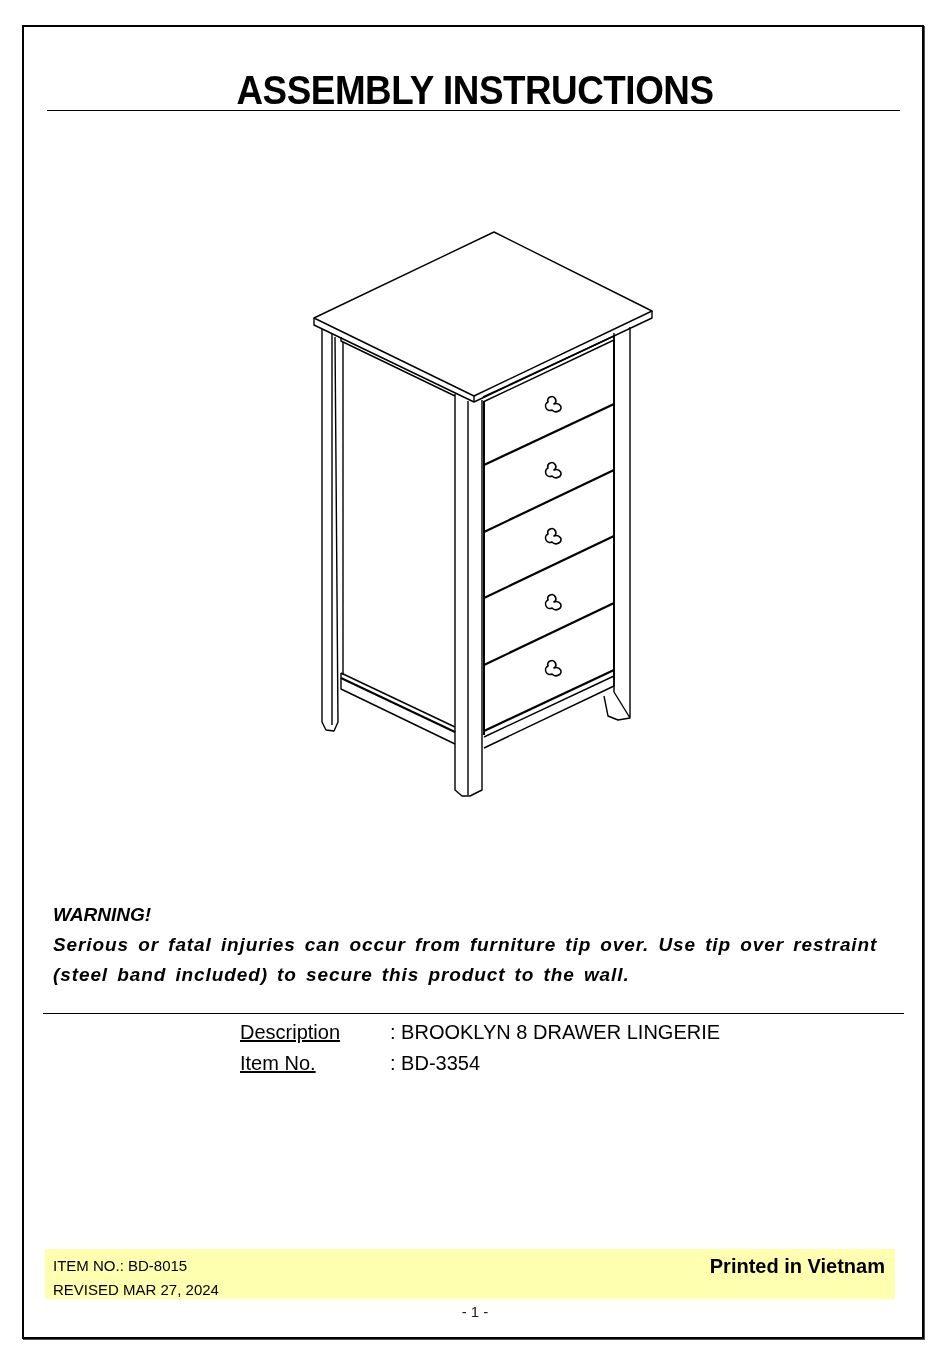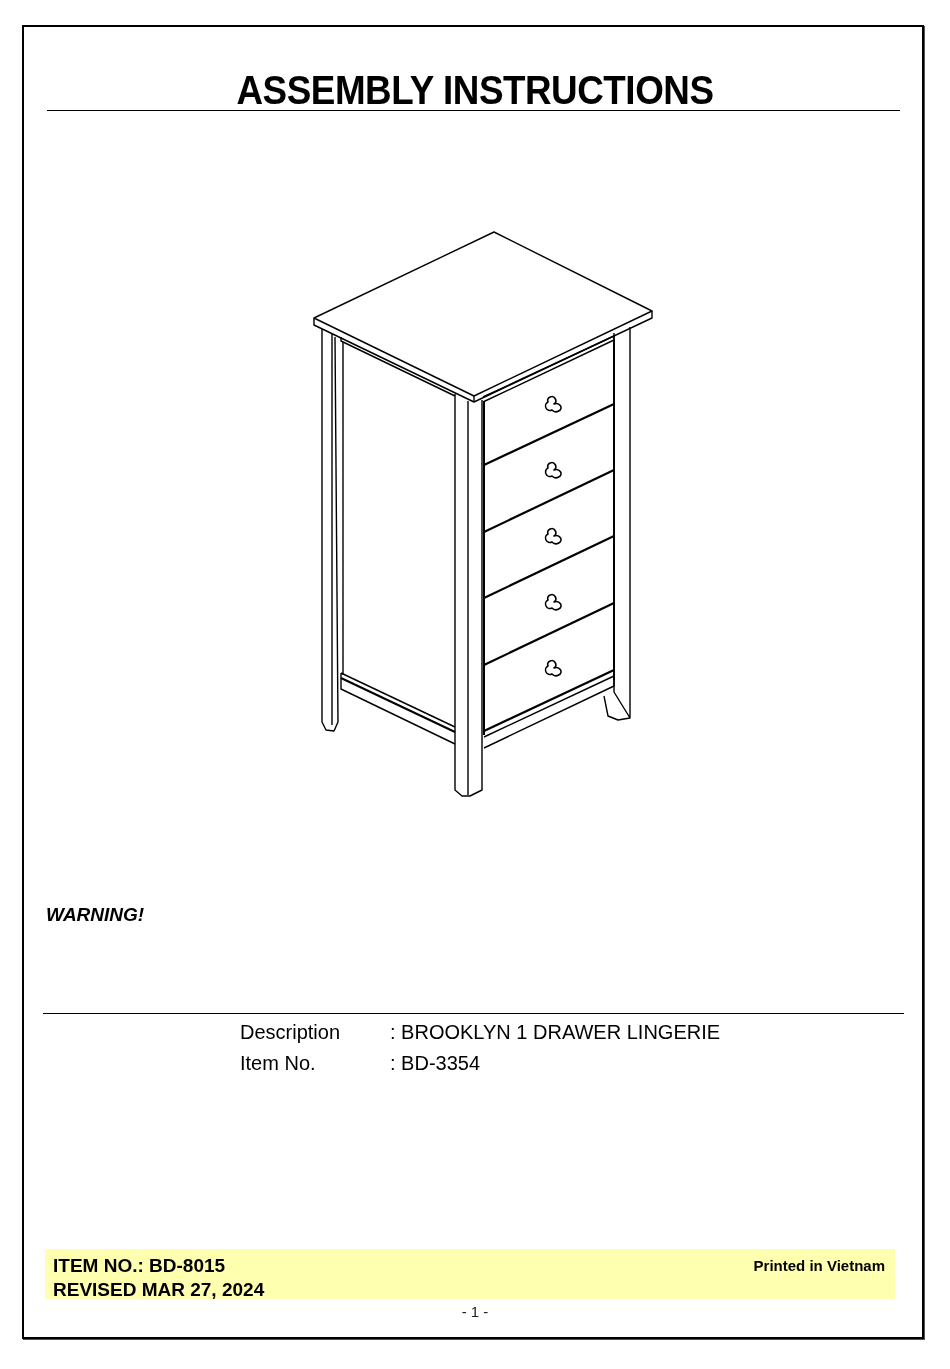--- a/index.html
+++ b/index.html
@@ -6,34 +6,34 @@
     body { width: 950px; height: 1369px; position: relative; overflow: hidden;
            font-family: "Liberation Sans", sans-serif; color: #000; }
     .page-border { position: absolute; left: 22px; top: 25px; width: 902px; height: 1314px;
                    border: 2px solid #000; box-sizing: border-box; box-shadow: 1px 1px 0 #555; }
     .title { position: absolute; left: 0; width: 950px; top: 66px; text-align: center;
              font-family: "Liberation Sans", sans-serif; font-weight: bold; font-size: 40px;
              letter-spacing: -0.5px; transform: scaleX(0.92); transform-origin: center; line-height: 48px; }
     .title-rule { position: absolute; left: 47px; top: 110px; width: 853px; height: 0;
                   border-top: 1.5px solid #000; }
     .illustration { position: absolute; left: 300px; top: 225px; width: 370px; height: 580px; }
-    .warning { position: absolute; left: 46px; top: 900px; width: 830px;
+    .warning { position: absolute; left: 53px; top: 900px; width: 830px;
                font-style: italic; font-weight: bold; font-size: 19px; line-height: 30px; }
     .warning-title { display: block; }
     .warning-body { display: block; letter-spacing: 0.9px; word-spacing: 3px; }
     .desc-rule { position: absolute; left: 43px; top: 1013px; width: 861px; height: 0;
                  border-top: 1.5px solid #000; }
     .info-table { position: absolute; left: 240px; top: 1017px; font-size: 20px; line-height: 31px; }
     .info-row { display: flex; }
-    .info-label { width: 150px; }
+    .info-label { width: 150px; text-decoration: underline; }
     .info-value { }
     .footer-band { position: absolute; left: 45px; top: 1249px; width: 850px; height: 50px;
                    background: #ffffb0; }
-    .footer-left { position: absolute; left: 8px; top: 5px; font-weight: bold; font-size: 19px; line-height: 24px; }
-    .footer-right { position: absolute; right: 10px; top: 5px; font-weight: bold; font-size: 15px; line-height: 24px; }
+    .footer-left { position: absolute; left: 8px; top: 5px; font-weight: normal; font-size: 15px; line-height: 24px; }
+    .footer-right { position: absolute; right: 10px; top: 5px; font-weight: bold; font-size: 20px; line-height: 24px; }
     .page-number { position: absolute; left: 0; width: 950px; top: 1303px; text-align: center;
                    font-size: 15px; color: #222; }
   </style>
 </head>
 <body>
 
 <div class="page-border"></div>
 
 <div class="title">ASSEMBLY INSTRUCTIONS</div>
 <div class="title-rule"></div>
@@ -77,28 +77,29 @@
     <path d="M548,402 a4,4 0 1 1 6,2 a5,4 0 1 1 -2,6 a4,4 0 0 1 -4,-8 z"></path>
     <path d="M548,468 a4,4 0 1 1 6,2 a5,4 0 1 1 -2,6 a4,4 0 0 1 -4,-8 z"></path>
     <path d="M548,534 a4,4 0 1 1 6,2 a5,4 0 1 1 -2,6 a4,4 0 0 1 -4,-8 z"></path>
     <path d="M548,600 a4,4 0 1 1 6,2 a5,4 0 1 1 -2,6 a4,4 0 0 1 -4,-8 z"></path>
     <path d="M548,666 a4,4 0 1 1 6,2 a5,4 0 1 1 -2,6 a4,4 0 0 1 -4,-8 z"></path>
   </g>
 </svg>
 
 <div class="warning">
   <span class="warning-title">WARNING!</span>
+  <span class="warning-body">Serious or fatal injuries can occur from furniture tip over. Use tip over restraint (steel band included) to secure this product to the wall.</span>
 </div>
 
 <div class="desc-rule"></div>
 
 <div class="info-table">
   <div class="info-row">
     <span class="info-label">Description</span>
-    <span class="info-value">: BROOKLYN 1 DRAWER LINGERIE</span>
+    <span class="info-value">: BROOKLYN 8 DRAWER LINGERIE</span>
   </div>
   <div class="info-row">
     <span class="info-label">Item No.</span>
     <span class="info-value">: BD-3354</span>
   </div>
 </div>
 
 <div class="footer-band">
   <div class="footer-left">
     <div>ITEM NO.: BD-8015</div>

